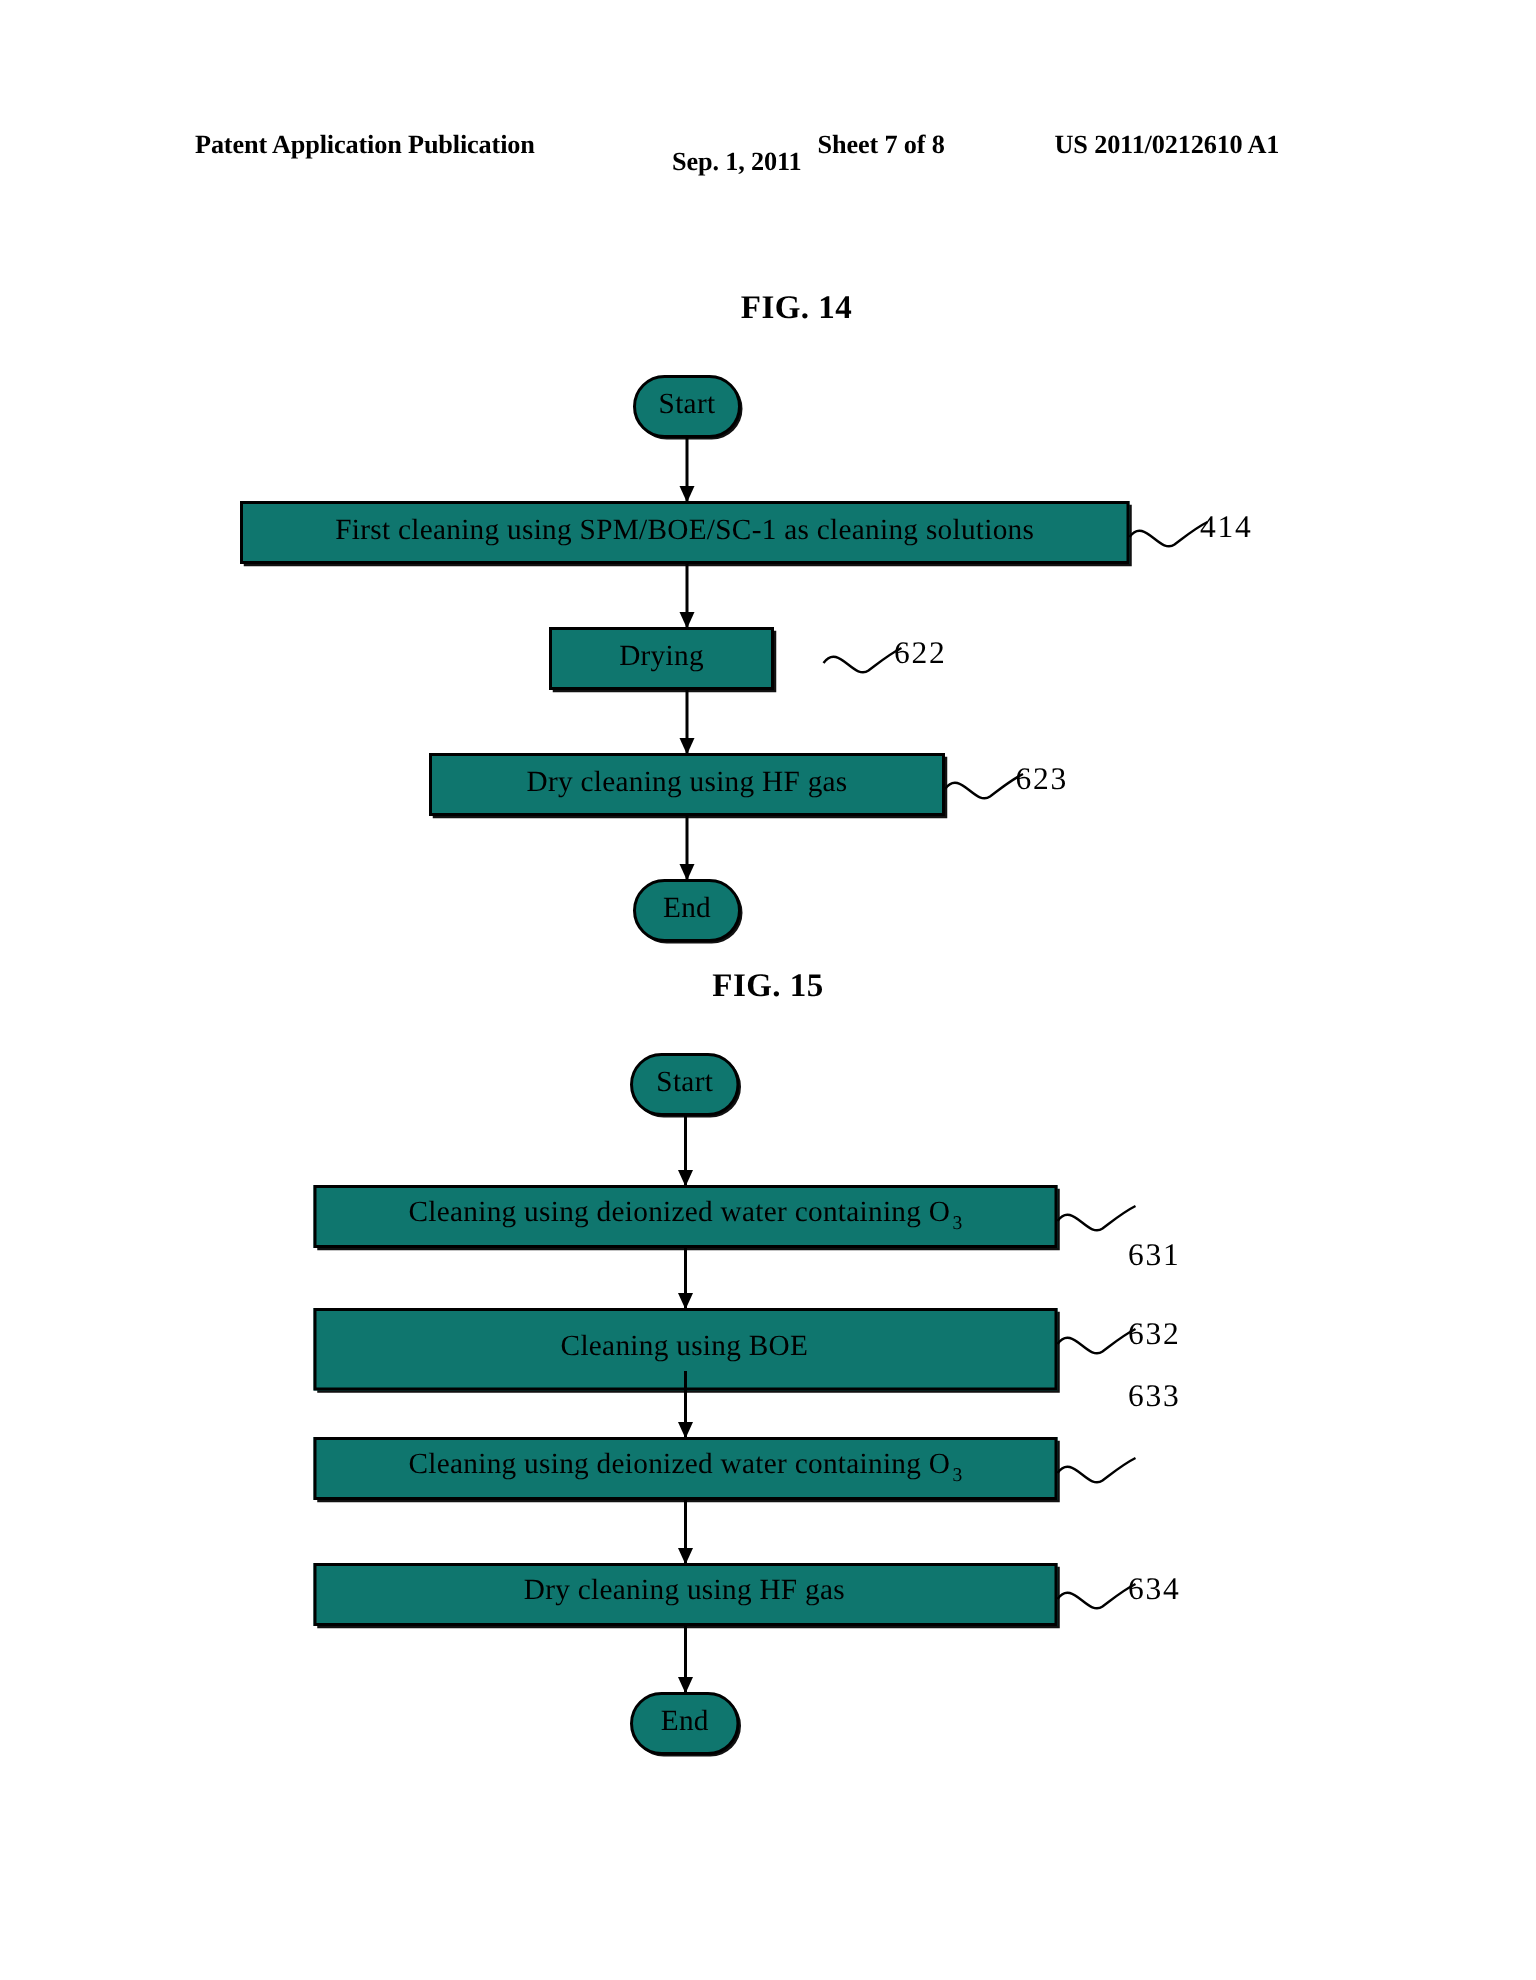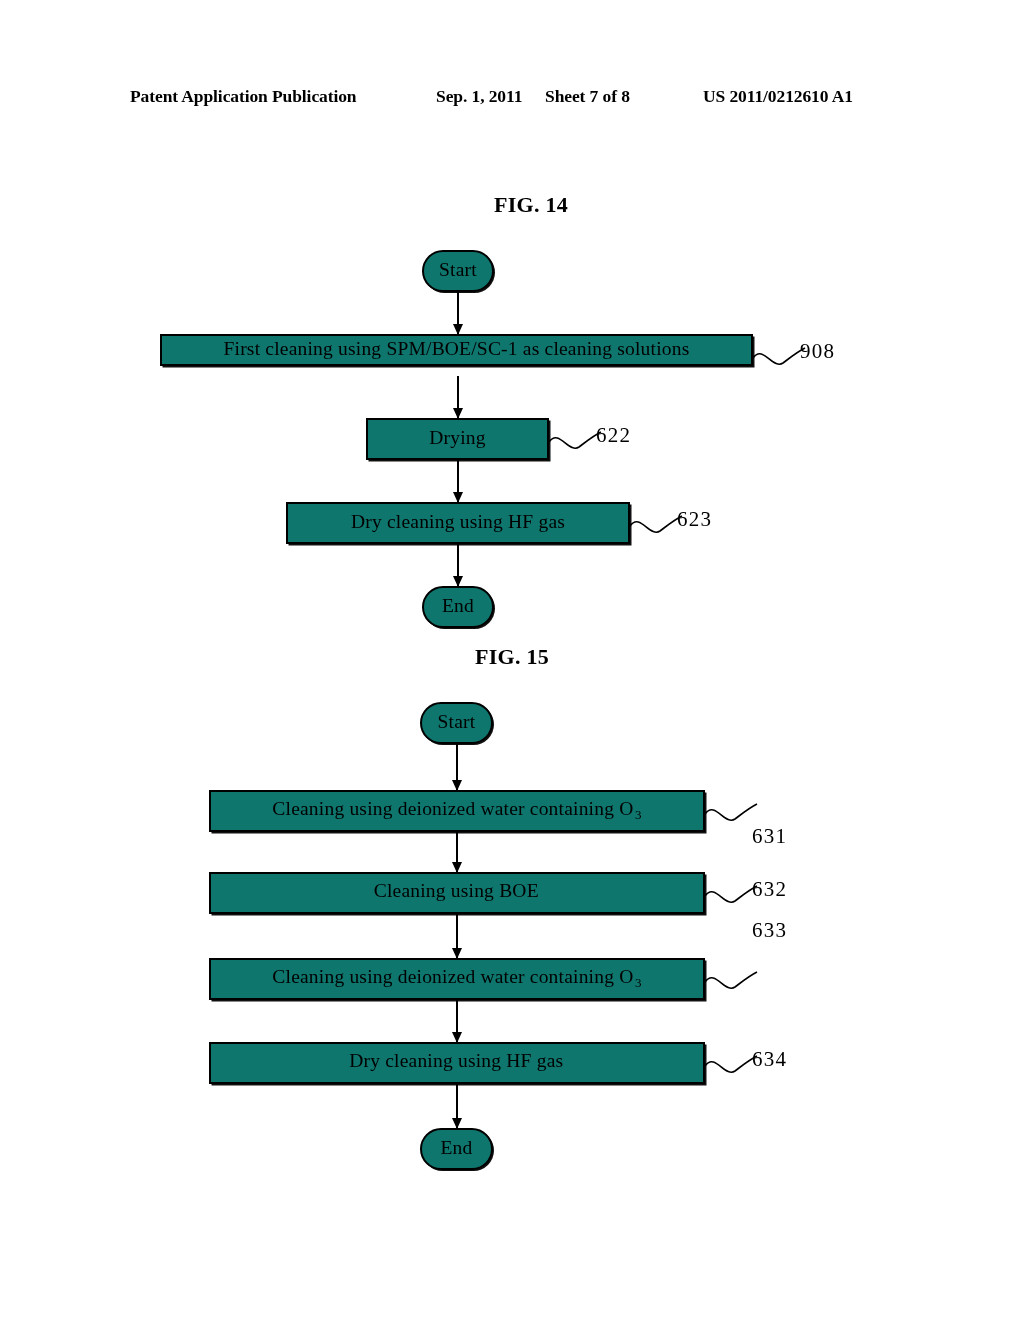--- a/index.html
+++ b/index.html
@@ -24,21 +24,21 @@
     width: 1024px;
     height: 26px;
     display: flex;
     align-items: baseline;
     font-weight: bold;
     font-size: 17.5px;
     letter-spacing: -0.1px;
     white-space: nowrap;
   }
   #page-header .h-pub   { position: absolute; left: 130px; }
-  #page-header .h-date  { position: absolute; left: 436px; }
+  #page-header .h-date  { position: absolute; left: 448px; margin-top: 11px; }
   #page-header .h-sheet { position: absolute; left: 545px; }
   #page-header .h-pat   { position: absolute; left: 703px; text-align: right; }
 
   
   .fig-title {
     position: absolute;
     width: 1024px;
     text-align: center;
     font-weight: bold;
     font-size: 22px;
@@ -118,33 +118,33 @@
 </div>
 
 <div class="fig-title" id="fig14-title">FIG. 14</div>
 
 <div class="node term" id="fig14-start" style="left:422px; top:250px; width:72px; height:42px;">
   <span class="label">Start</span>
 </div>
 
 <div class="conn" style="left:457px; top:292px; height:42px;"></div>
 
-<div class="node proc" id="fig14-step-621" style="left:160px; top:334px; width:593px; height:32px;">
+<div class="node proc" id="fig14-step-621" style="left:160px; top:334px; width:593px; height:42px;">
   <span class="label">First cleaning using SPM/BOE/SC-1 as cleaning solutions</span>
 </div>
 <div class="leader" style="left:753px; top:336px;">
   <svg width="60" height="40" viewBox="0 0 60 40">
     <path d="M0,22 C10,8 20,34 30,27 C38,21 44,16 52,12" fill="none" stroke="#000" stroke-width="1.6"></path>
   </svg>
 </div>
-<div class="ref-num" style="left:800px; top:339px;">908</div>
+<div class="ref-num" style="left:800px; top:339px;">414</div>
 
 <div class="conn" style="left:457px; top:376px; height:42px;"></div>
 
-<div class="node proc" id="fig14-step-622" style="left:366px; top:418px; width:183px; height:42px;">
+<div class="node proc" id="fig14-step-622" style="left:366px; top:418px; width:150px; height:42px;">
   <span class="label">Drying</span>
 </div>
 <div class="leader" style="left:549px; top:420px;">
   <svg width="60" height="40" viewBox="0 0 60 40">
     <path d="M0,22 C10,8 20,34 30,27 C38,21 44,16 52,12" fill="none" stroke="#000" stroke-width="1.6"></path>
   </svg>
 </div>
 <div class="ref-num" style="left:596px; top:423px;">622</div>
 
 <div class="conn" style="left:457px; top:460px; height:42px;"></div>
@@ -178,21 +178,21 @@
 </div>
 <div class="leader" style="left:705px; top:792px;">
   <svg width="60" height="40" viewBox="0 0 60 40">
     <path d="M0,22 C10,8 20,34 30,27 C38,21 44,16 52,12" fill="none" stroke="#000" stroke-width="1.6"></path>
   </svg>
 </div>
 <div class="ref-num" style="left:752px; top:824px;text-align:right;">631</div>
 
 <div class="conn" style="left:456px; top:832px; height:40px;"></div>
 
-<div class="node proc" id="fig15-step-632" style="left:209px; top:872px; width:496px; height:42px;">
+<div class="node proc" id="fig15-step-632" style="left:209px; top:872px; width:496px; height:55px;">
   <span class="label"><span>Cleaning using BOE</span><span class="sub"></span></span>
 </div>
 <div class="leader" style="left:705px; top:874px;">
   <svg width="60" height="40" viewBox="0 0 60 40">
     <path d="M0,22 C10,8 20,34 30,27 C38,21 44,16 52,12" fill="none" stroke="#000" stroke-width="1.6"></path>
   </svg>
 </div>
 <div class="ref-num" style="left:752px; top:877px;">632</div>
 
 <div class="conn" style="left:456px; top:914px; height:44px;"></div>

